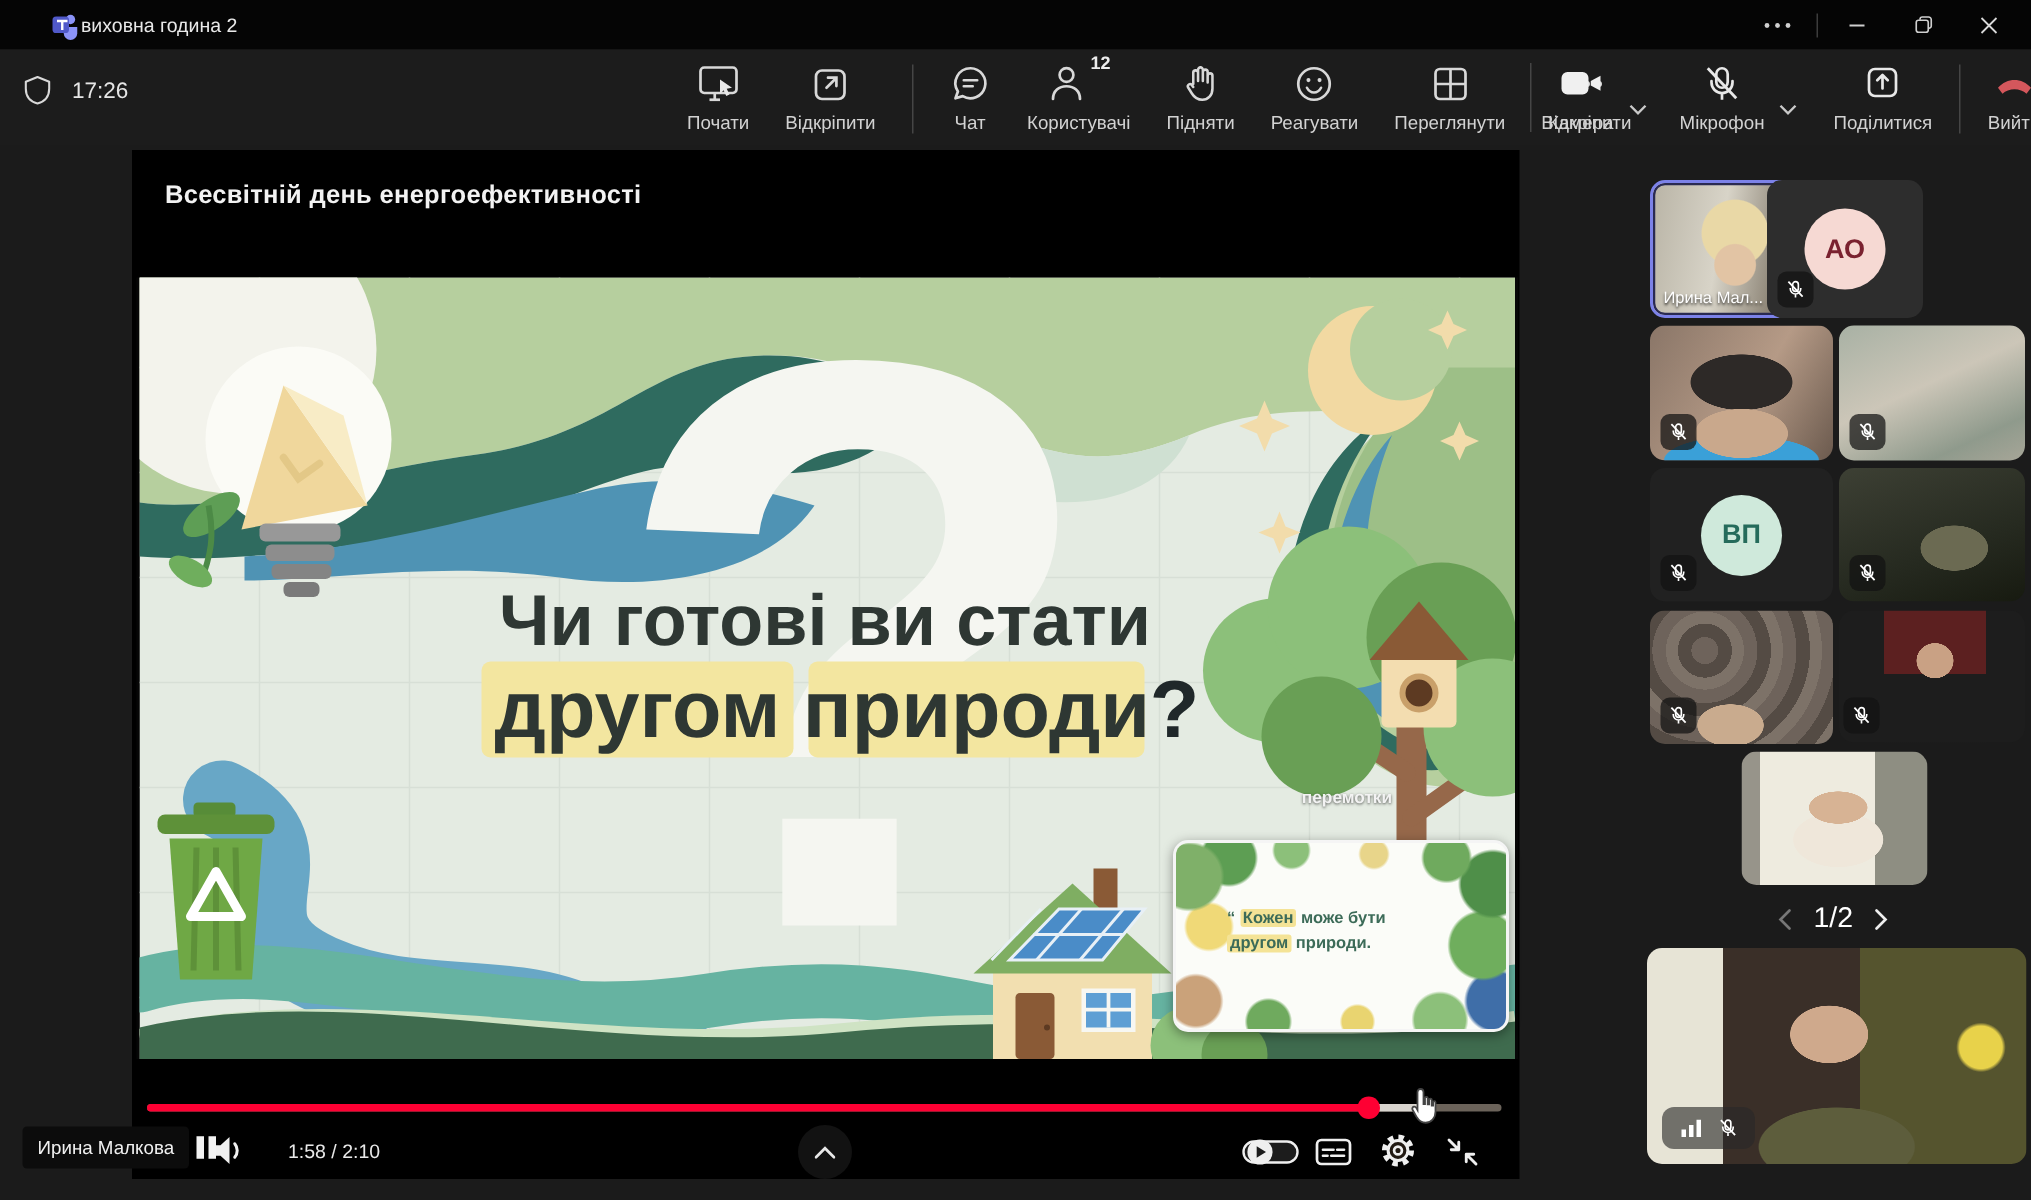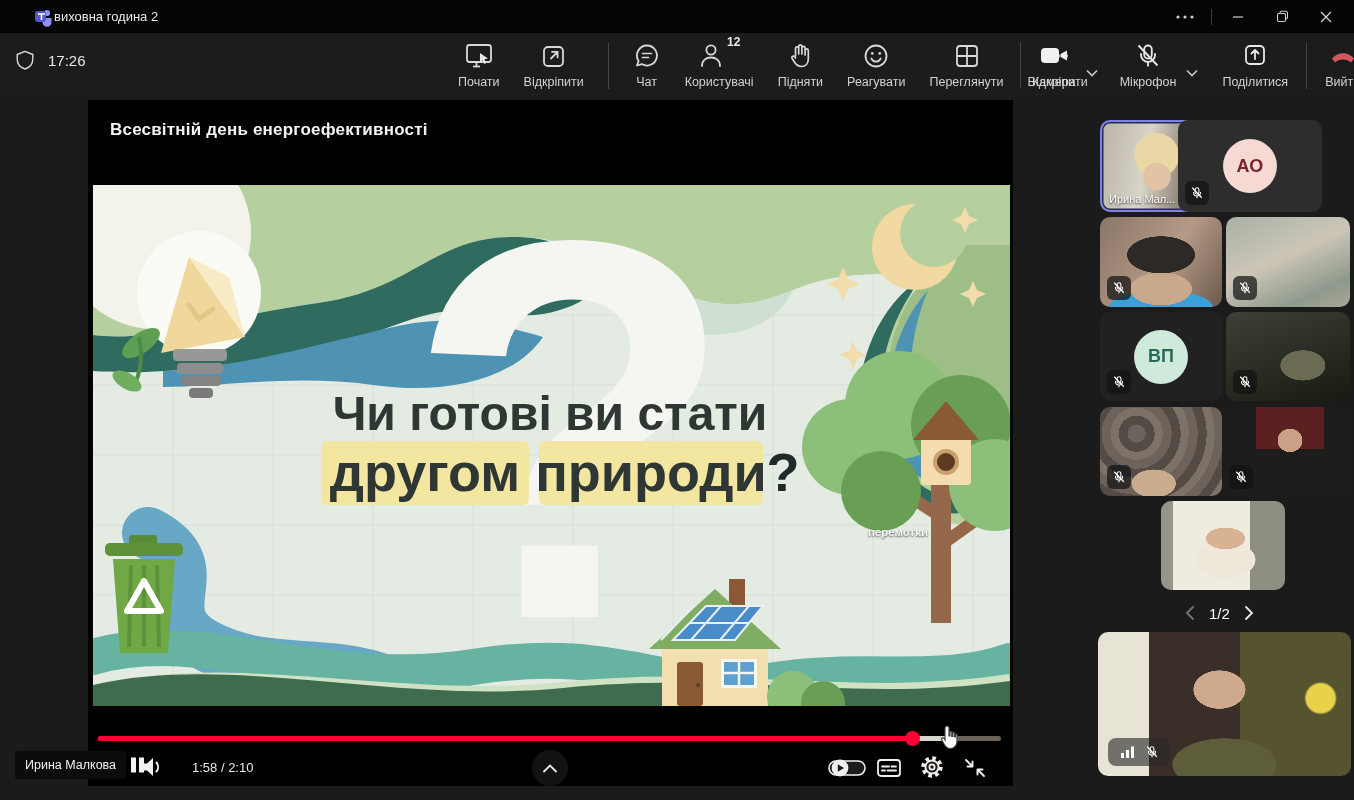--- a/index.html
+++ b/index.html
@@ -104,21 +104,21 @@
      radial-gradient(ellipse 40% 34% at 52% 66%,#efe7da 0 60%,transparent 61%),
      linear-gradient(90deg,#97948a 0 10%,#eeebdf 10% 72%,#8e8e82 72%);}
   .t-boy-room{background:
      radial-gradient(circle at 88% 46%,#e8d24a 0 6%,transparent 7%),
      radial-gradient(ellipse 17% 22% at 48% 40%,#cfa98c 0 60%,transparent 61%),
      radial-gradient(ellipse 34% 30% at 50% 92%,#5d5d3c 0 60%,transparent 61%),
      linear-gradient(90deg,#e7e4d6 0 20%,#3a2f28 20% 56%,#55542e 56%);}
   .badge-wide{position:absolute;left:10px;bottom:10px;width:62px;height:28px;border-radius:8px;
               background:rgba(40,40,40,.62);display:flex;align-items:center;justify-content:center;gap:9px;}
   .pager{left:1185px;top:599px;width:90px;height:28px;display:flex;align-items:center;gap:14px;color:#fff;}
-  .pager .num{font-size:15px;}
+  .pager .num{font-size:19px;}
 </style>
 </head>
 <body>
 
 <div class="abs titlebar">
   <svg width="20" height="20" viewBox="0 0 20 20" style="margin-left:34px">
     <circle cx="13" cy="6" r="3.1" fill="#8b93f8"></circle>
     <path d="M8.5,11 h9 a0,0 0 0 1 0,0 v4.2 a4.5,4.5 0 0 1 -9,0 Z" fill="#8b93f8"></path>
     <rect x="1" y="4" width="11" height="11" rx="2.4" fill="#5059c9"></rect>
     <path d="M4,7 h7 M7.5,7 v6" stroke="#fff" stroke-width="1.6" fill="none"></path>
@@ -372,20 +372,34 @@
       <text x="332" y="306" text-anchor="middle" font-size="54" font-weight="bold" fill="#2e3733" font-family="Liberation Sans, sans-serif">другом</text>
       <text x="558" y="306" text-anchor="middle" font-size="54" font-weight="bold" fill="#2e3733" font-family="Liberation Sans, sans-serif">природи</text>
       <text x="690" y="306" text-anchor="middle" font-size="54" font-weight="bold" fill="#20282a" font-family="Liberation Sans, sans-serif">?</text>
     </svg>
   </div>
 
   <div class="abs seek-tip">
     <div>перемотки</div>
   </div>
 
+  <div class="abs preview">
+    <div class="preview-deco"></div>
+    <div class="preview-text">
+      <div>
+        <span>“</span>
+        <span class="hl-mini">Кожен</span>
+        <span>може бути</span>
+      </div>
+      <div>
+        <span class="hl-mini">другом</span>
+        <span>природи.</span>
+      </div>
+    </div>
+  </div>
 
 
   <div class="abs track">
     <div class="buf"></div>
     <div class="fill" style="width:814px"></div>
   </div>
   <div class="abs scrub"></div>
 
   <svg class="abs" style="left:850px;top:624px" width="24" height="28" viewBox="0 0 24 28">
     <path d="M9,2 C10.2,2 11,2.9 11,4.2 V12 H12 V8 C12,7 13.8,7 13.8,8 V12.3 H14.8 V9.2 C14.8,8.2 16.5,8.2 16.5,9.2 V13 H17.4 V10.8 C17.4,9.9 19,9.9 19,10.8 V17 C19,21.5 16,24.5 12.5,24.5 C9.3,24.5 7.8,23 6.2,20.3 L3.7,15.8 C3.2,14.9 3.8,13.8 4.8,13.8 C5.4,13.8 5.9,14.1 6.2,14.6 L7,16 V4.2 C7,2.9 7.8,2 9,2 Z" fill="#fff" stroke="#444" stroke-width="1.2"></path>
@@ -436,21 +450,21 @@
   <div class="tile-label">
     <span>Ирина Мал...</span>
     <svg width="14" height="4" viewBox="0 0 14 4">
       <circle cx="2" cy="2" r="1.3" fill="#fff"></circle>
         <circle cx="7" cy="2" r="1.3" fill="#fff"></circle>
         <circle cx="12" cy="2" r="1.3" fill="#fff"></circle>
     </svg>
   </div>
 </div>
 
-<div class="abs tile t-initials-dark" style="left:1178px;top:120px;width:144px;height:92px;text-align:right;">
+<div class="abs tile t-initials-dark" style="left:1178px;top:120px;width:104px;height:92px;text-align:right;">
   <div class="avatar t-ao">АО</div>
   <div class="mic-badge">
     <svg width="14" height="16" viewBox="0 0 28 28">
       <rect x="10.2" y="3.5" width="7.6" height="13" rx="3.8" fill="none" stroke="#fff" stroke-width="2.2"></rect>
       <path d="M7,12 V13 a7,7 0 0 0 14,0 V12 M14,20.5 V24.5" fill="none" stroke="#fff" stroke-width="2.2"></path>
       <path d="M4.5,3.5 L23.5,23.5" stroke="#fff" stroke-width="2.4"></path>
     </svg>
   </div>
 </div>
 

